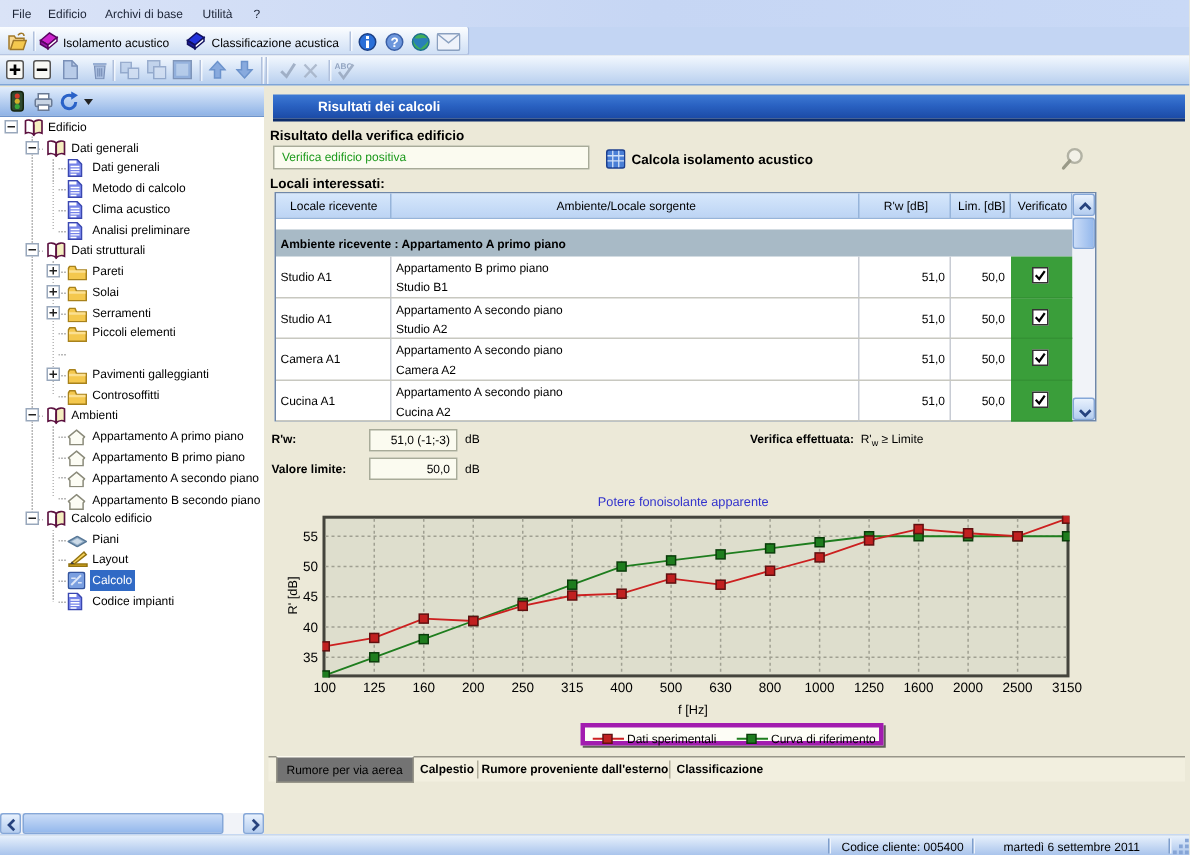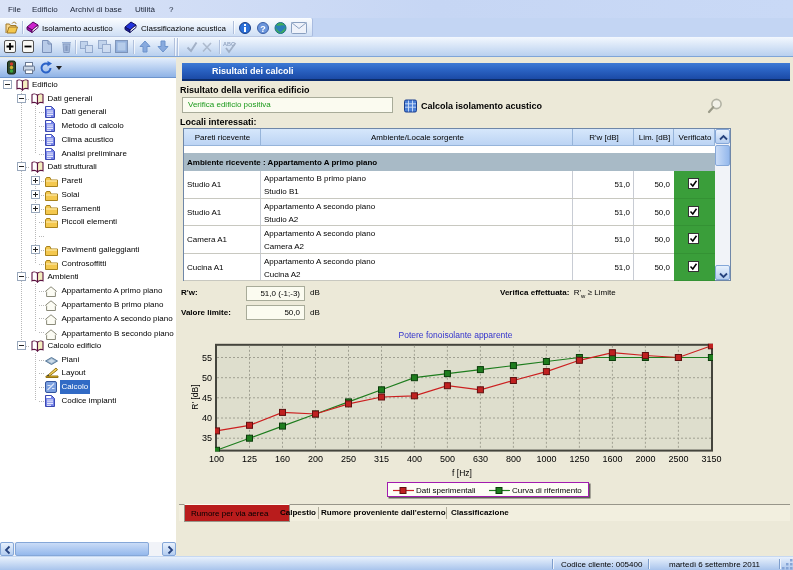--- a/index.html
+++ b/index.html
@@ -37,21 +37,21 @@
 .ghsep { position:absolute; top:0; width:1px; height:17px; background:#96b4da; }
 .gv { position:absolute; width:1px; background:#c8ccd4; }
 .gh { position:absolute; left:0; width:531px; height:1px; background:#c8c8c0; }
 #grp { position:absolute; left:0; top:24px; width:531px; height:18px; background:#a8bac6; }
 .cell { position:absolute; white-space:nowrap; }
 .gcell { position:absolute; left:490px; width:41px; background:#3a9e3a; border-bottom:1px solid #349234; }
 .cb { position:absolute; left:14px; width:11px; height:11px; background:#fff; border:1px solid #333; }
 #tabstrip { left:179px; top:504px; width:611px; height:17px; background:#f2efdf; border-top:1px solid #98968a; }
 .tab { position:absolute; top:3px;font-weight:bold; }
 .tabsep { position:absolute; top:2px; height:12px; width:1px; background:#b0ad9c; }
-#activetab { position:absolute; left:5px; top:-1px; width:106px; height:18px; background:#b91c1c; border:1px solid #98968a; border-top:1px solid #fcfaef; }
+#activetab { position:absolute; left:5px; top:-1px; width:92px; height:18px; background:#737373; border:1px solid #98968a; border-top:1px solid #fcfaef; }
 #statusbar { left:0; top:556px; width:793px; height:14px; background:linear-gradient(#e8f1fc,#a9c4ec); border-top:1px solid #c6d8f2; }
 .ssep { position:absolute; top:2px; height:10px; width:1px; background:#7e9ecc; box-shadow:1px 0 0 #eef3fb; }
 </style>
 </head>
 <body>
 
 <div class="abs" id="menubar">
   <span style="left:8px">File</span>
   <span style="left:32px">Edificio</span>
   <span style="left:70px">Archivi di base</span>
@@ -425,21 +425,21 @@
     <path d="M1 4.8 H12 M1 8.2 H12 M4.5 1.5 V12.5 M8.5 1.5 V12.5" stroke="#cfe0f8" stroke-width="0.9"></path>
   </svg>
 <div class="abs b9" style="left:421px;top:101px">Calcola isolamento acustico</div>
 <svg class="abs" style="left:704px;top:96px" width="22" height="22" viewBox="0 0 22 22">
     <circle cx="12.5" cy="8" r="4.6" fill="#f2f1e8" stroke="#b2b2a4" stroke-width="1.6"></circle>
     <path d="M9.2 11.2 L5 16" stroke="#9a9a88" stroke-width="2.2" stroke-linecap="round"></path>
   </svg>
 <div class="abs b9" style="left:180px;top:117px">Locali interessati:</div>
 <div class="abs" id="grid">
   <div id="ghead">
-    <div style="left:0;width:77px">Pareti ricevente</div>
+    <div style="left:0;width:77px">Locale ricevente</div>
     <div style="left:78px;width:311px">Ambiente/Locale sorgente</div>
     <div style="left:390px;width:60px">R'w [dB]</div>
     <div style="left:451px;width:39px">Lim. [dB]</div>
     <div style="left:491px;width:40px">Verificato</div>
   </div>
   <div class="ghsep" style="left:76px"></div>
   <div class="ghsep" style="left:388px"></div>
   <div class="ghsep" style="left:449px"></div>
   <div class="ghsep" style="left:489px"></div>
   <div class="ghsep" style="left:530px"></div>
@@ -602,21 +602,21 @@
       <rect x="477.4" y="386.8" width="6" height="6" fill="#c02020" stroke="#601010" stroke-width="1"></rect>
       <rect x="510.4" y="377.5" width="6" height="6" fill="#c02020" stroke="#601010" stroke-width="1"></rect>
       <rect x="543.4" y="368.6" width="6" height="6" fill="#c02020" stroke="#601010" stroke-width="1"></rect>
       <rect x="576.4" y="357.3" width="6" height="6" fill="#c02020" stroke="#601010" stroke-width="1"></rect>
       <rect x="609.4" y="349.7" width="6" height="6" fill="#c02020" stroke="#601010" stroke-width="1"></rect>
       <rect x="642.4" y="352.5" width="6" height="6" fill="#c02020" stroke="#601010" stroke-width="1"></rect>
       <rect x="675.4" y="354.5" width="6" height="6" fill="#c02020" stroke="#601010" stroke-width="1"></rect>
       <rect x="708.4" y="342.8" width="6" height="6" fill="#c02020" stroke="#601010" stroke-width="1"></rect>
     </g>
 </svg>
-<div class="abs" style="left:387px;top:482px;width:202px;height:15px;background:#fdfdf6;border:1px solid #a21caf;box-shadow:1.5px 1.5px 0 #606058">
+<div class="abs" style="left:387px;top:482px;width:202px;height:15px;background:#fdfdf6;border:3px solid #a21caf;box-shadow:1.5px 1.5px 0 #606058">
   <svg style="position:absolute;left:5px;top:4px" width="21" height="7">
       <path d="M0 3.5 H21" stroke="#cc2020" stroke-width="1.2"></path>
       <rect x="7" y="0.5" width="6" height="6" fill="#c02020" stroke="#601010"></rect>
     </svg>
   <span style="position:absolute;left:28px;top:3px">Dati sperimentali</span>
   <svg style="position:absolute;left:101px;top:4px" width="21" height="7">
       <path d="M0 3.5 H21" stroke="#1e7d1e" stroke-width="1.2"></path>
       <rect x="7" y="0.5" width="6" height="6" fill="#1e7d1e" stroke="#0a3c0a"></rect>
     </svg>
   <span style="position:absolute;left:124px;top:3px">Curva di riferimento</span>

